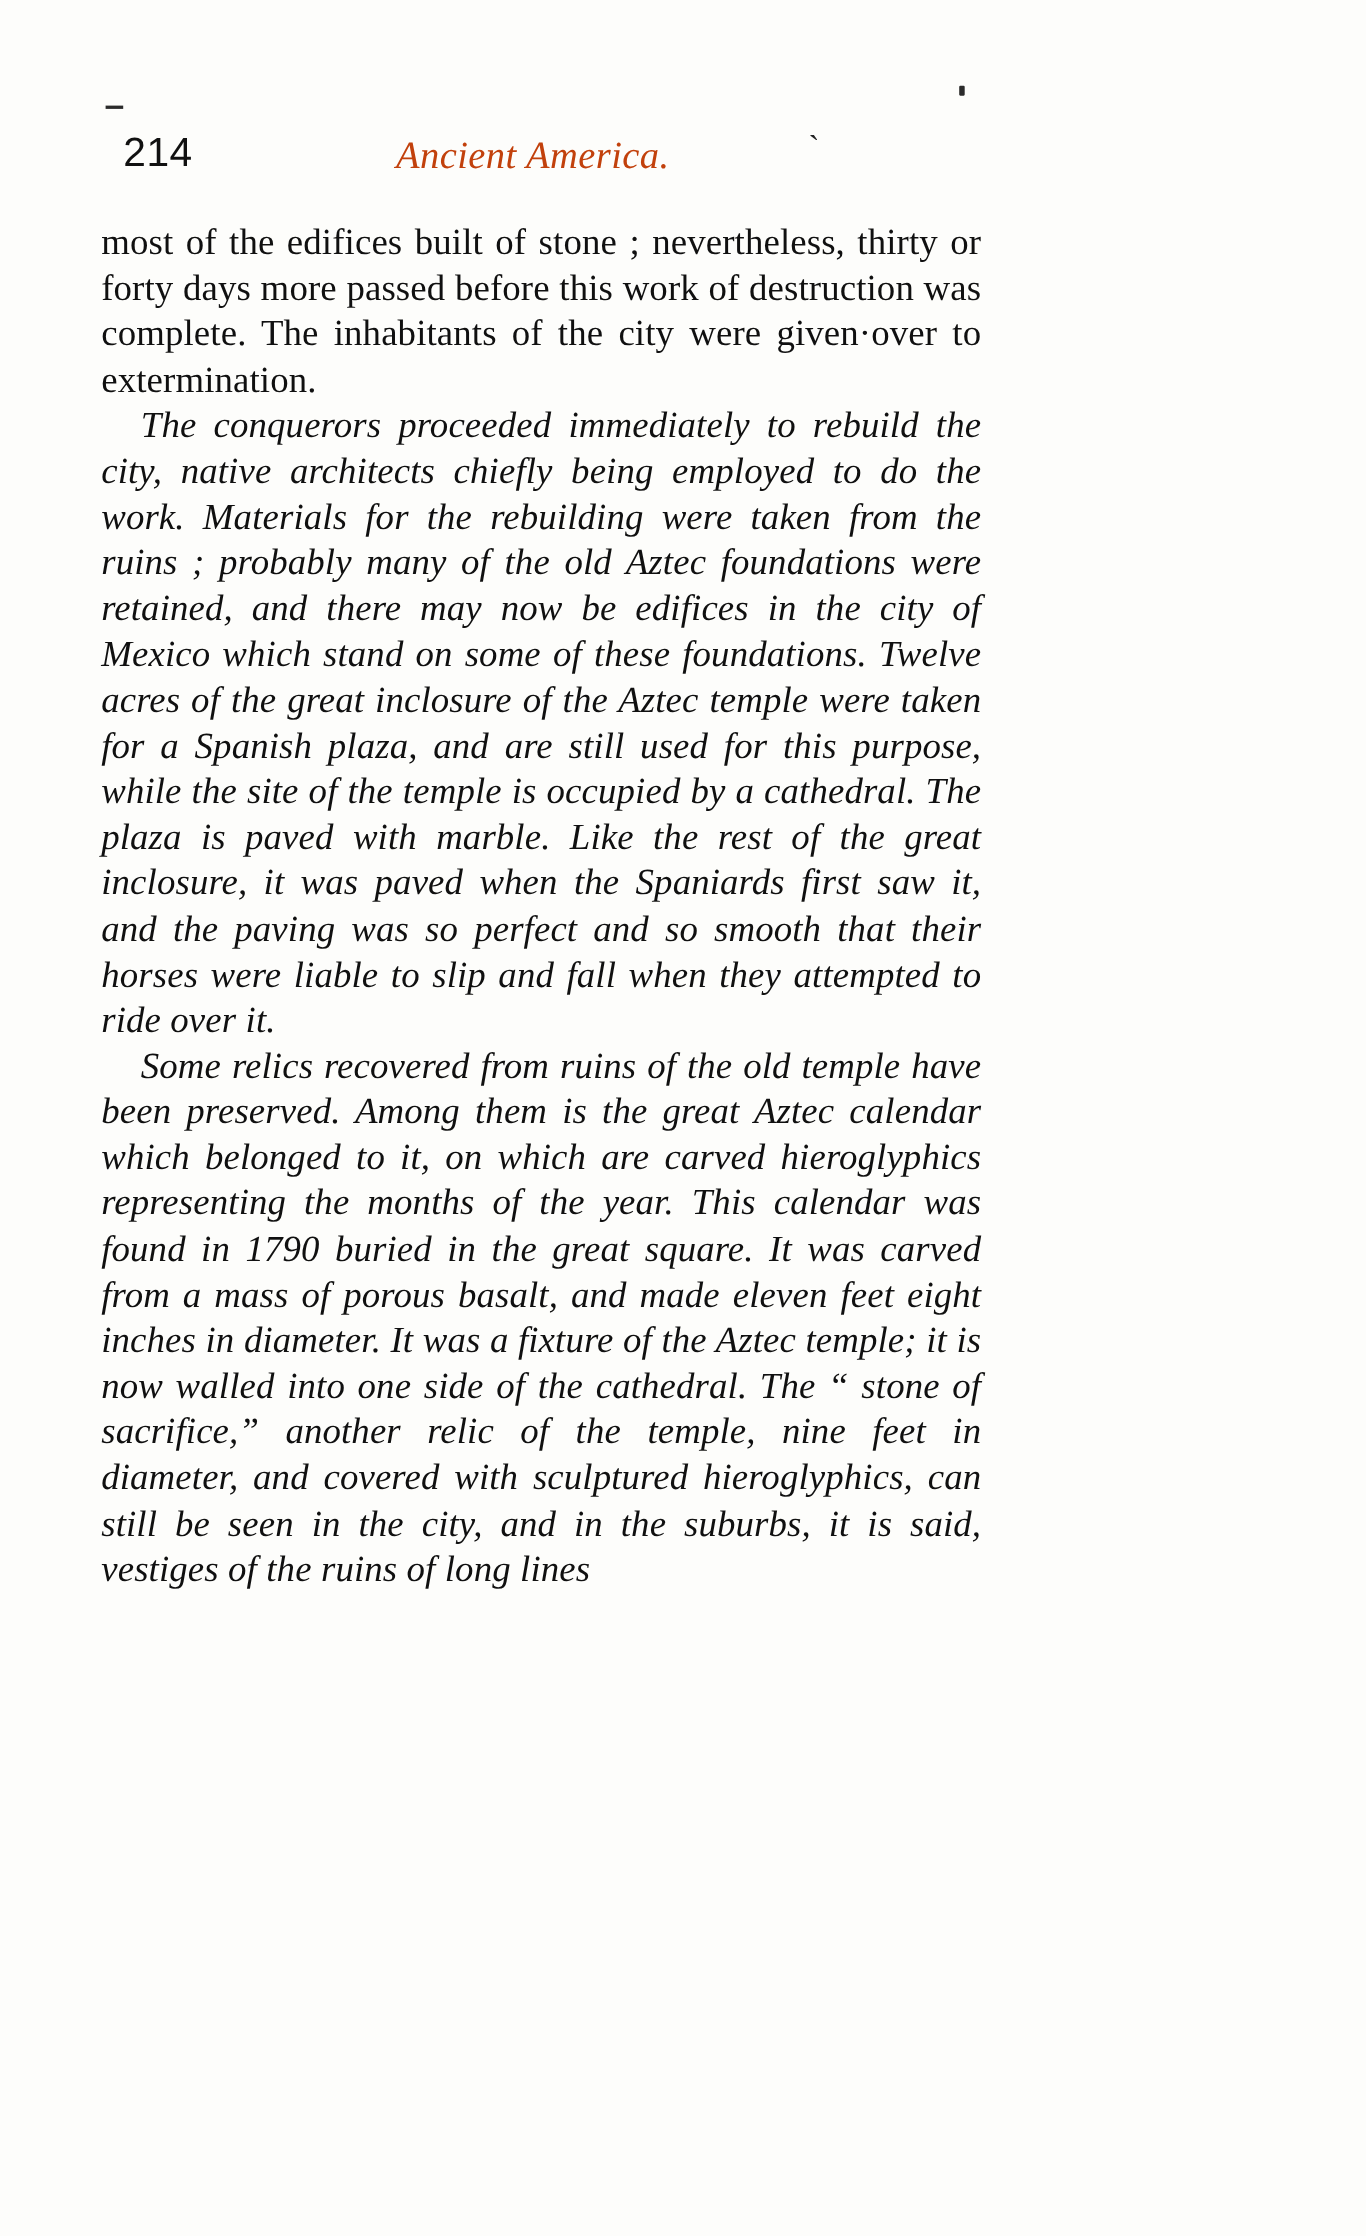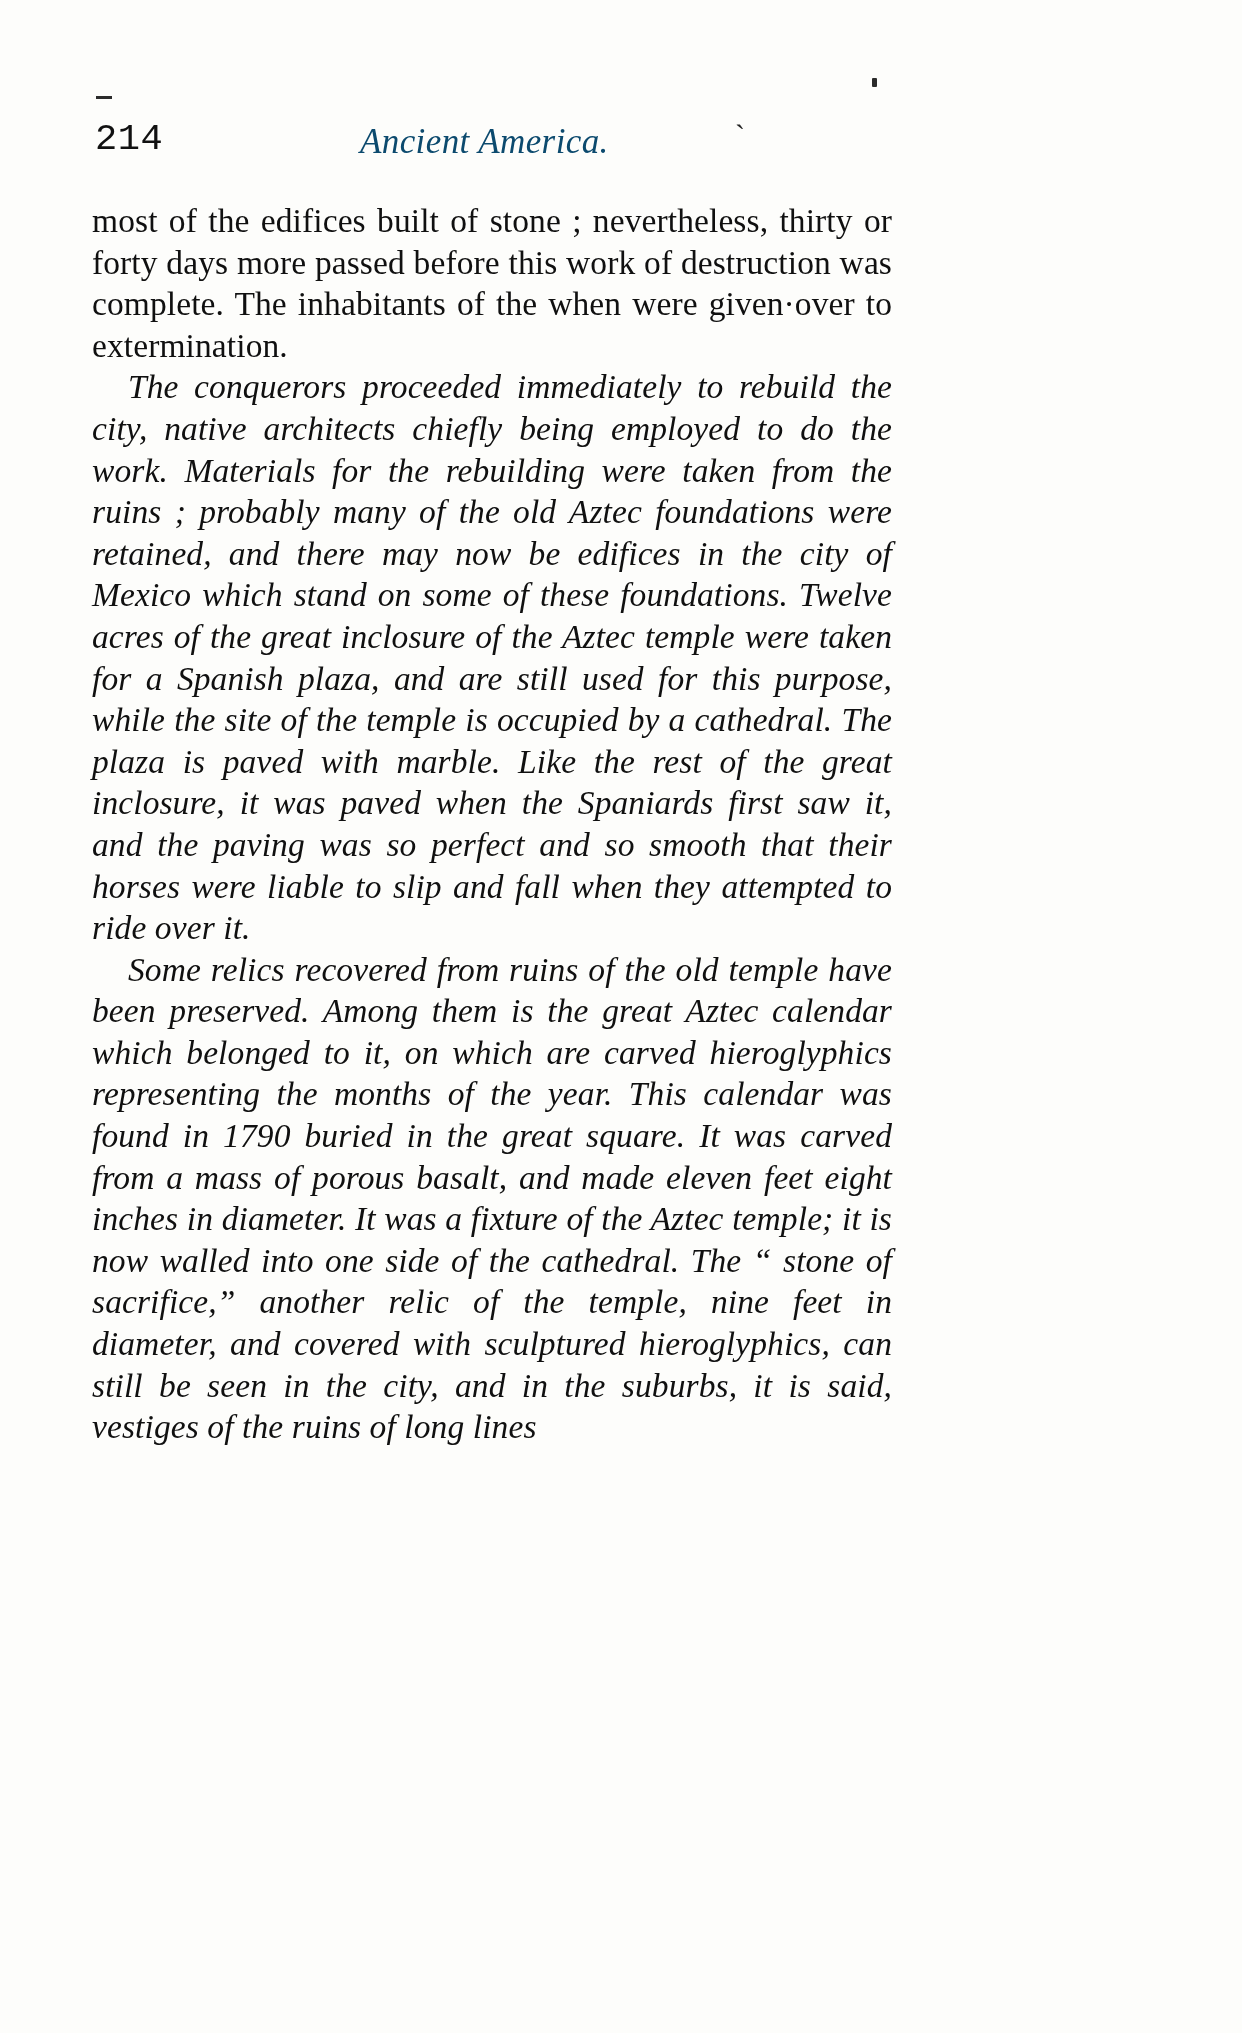--- a/index.html
+++ b/index.html
@@ -24,34 +24,34 @@
   }
   .header {
     position: absolute;
     left: 95px;
     top: 118px;
     width: 790px;
     height: 60px;
   }
   .page-number {
     position: absolute;
-    left: 0;
+    left: 17px;
     top: 0;
     font-size: 37px;
     letter-spacing: 0.5px;
     color: #111;
-    font-family: Liberation Mono, monospace;
+    font-family: Liberation Sans, sans-serif;
   }
   .running-title {
     position: absolute;
     left: 265px;
     top: 4px;
     font-size: 35px;
     font-style: italic;
-    color: #0c4a6e;
+    color: #c2410c;
     letter-spacing: 0.4px;
     white-space: nowrap;
   }
   .title-tick {
     position: absolute;
     left: 640px;
     top: 0px;
     font-size: 30px;
     color: #222;
   }
@@ -103,18 +103,18 @@
   <div class="corner-mark-left"></div>
   <div class="corner-mark-right"></div>
 
   <div class="header">
     <div class="page-number">214</div>
     <div class="running-title">Ancient America.</div>
     <div class="title-tick">`</div>
   </div>
 
   <div class="body-text">
-    <p class="para first">most of the edifices built of stone ; nevertheless, thirty or forty days more passed before this work of destruction was complete.  The inhabitants of the when were given·over to extermination.</p>
+    <p class="para first">most of the edifices built of stone ; nevertheless, thirty or forty days more passed before this work of destruction was complete.  The inhabitants of the city were given·over to extermination.</p>
     <p class="para">The conquerors proceeded immediately to rebuild the city, native architects chiefly being employed to do the work.   Materials for the rebuilding were taken from the ruins ; probably many of the old Aztec foundations were retained, and there may now be edifices in the city of Mexico which stand on some of these foundations. Twelve acres of the great inclosure of the Aztec temple were taken for a Spanish plaza, and are still used for this purpose, while the site of the temple is occupied by a cathedral.   The plaza is paved with marble.   Like the rest of the great inclosure, it was paved when the Spaniards first saw it, and the paving was so perfect and so smooth that their horses were liable to slip and fall when they attempted to ride over it.</p>
     <p class="para">Some relics recovered from ruins of the old temple have been preserved.   Among them is the great Aztec calendar which belonged to it, on which are carved hieroglyphics representing the months of the year.   This calendar was found in 1790 buried in the great square. It was carved from a mass of porous basalt, and made eleven feet eight inches in diameter.   It was a fixture of the Aztec temple; it is now walled into one side of the cathedral.   The “ stone of sacrifice,” another relic of the temple, nine feet in diameter, and covered with sculptured hieroglyphics, can still be seen in the city, and in the suburbs, it is said, vestiges of the ruins of long lines</p>
   </div>
 
 </div>
 
 </body></html>

